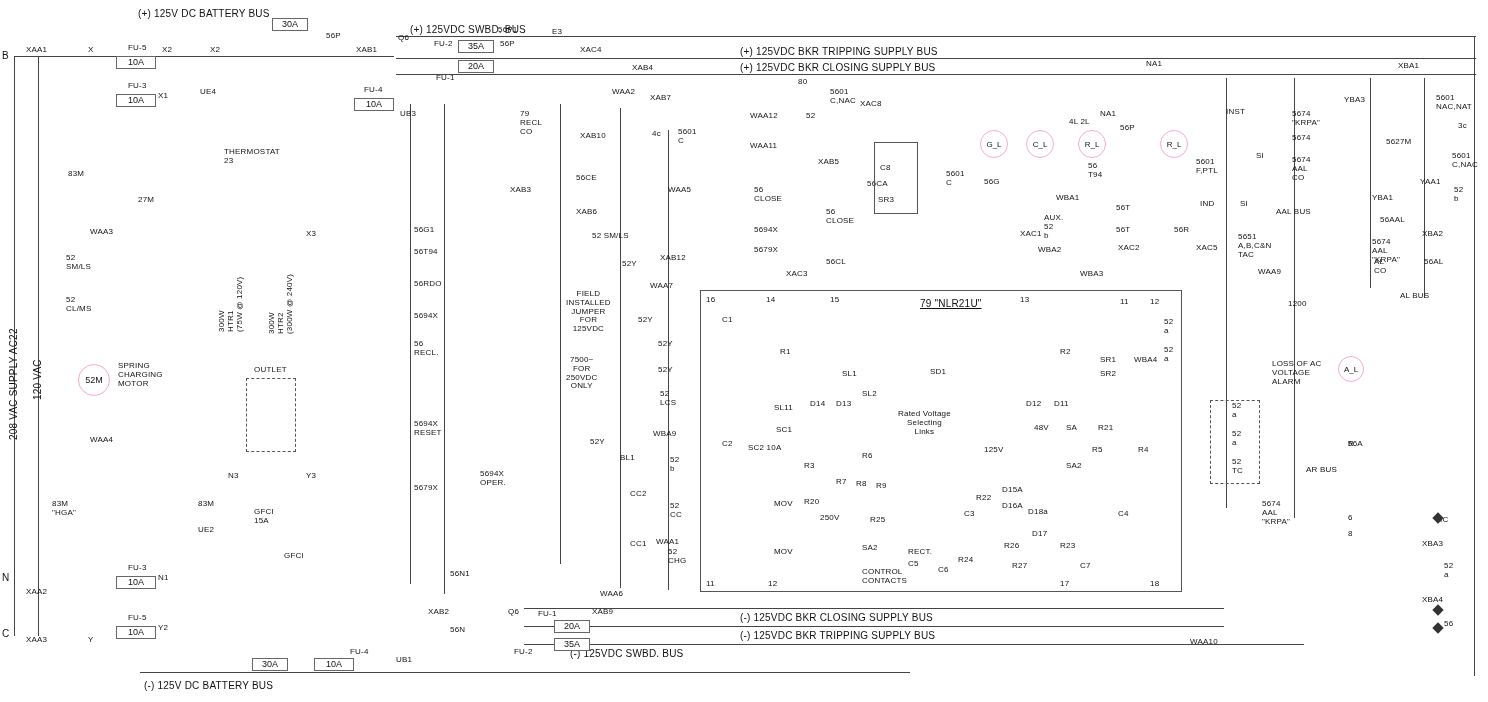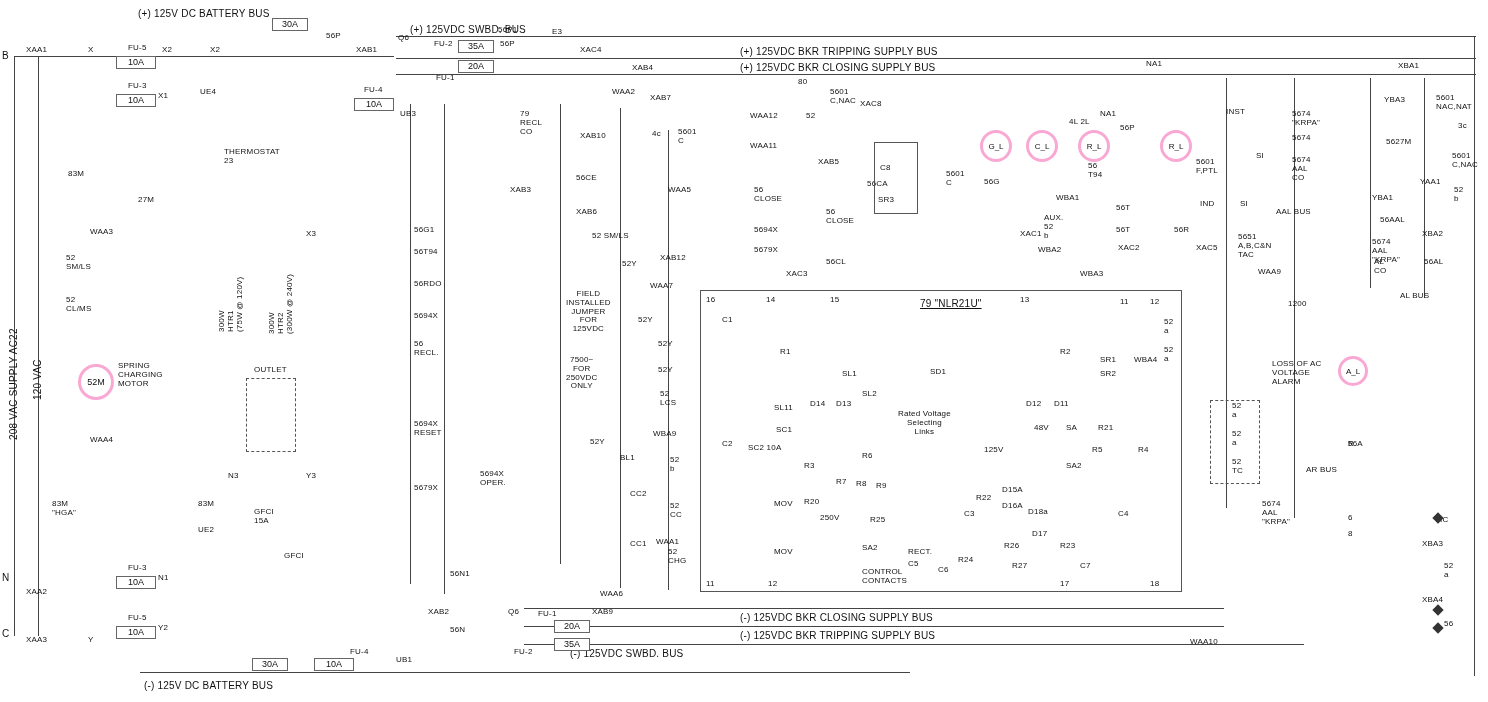--- a/index.html
+++ b/index.html
@@ -55,21 +55,21 @@
     letter-spacing: 2px;
     font-weight: 400;
     color: #111;
   }
   .rot90 {
     transform: rotate(-90deg);
     transform-origin: left top;
   }
   .circle {
     position: absolute;
-    border: 3px solid #f9a8d4;
+    border: 1px solid #f9a8d4;
     border-radius: 50%;
     text-align: center;
     font-size: 8px;
     display: flex;
     align-items: center;
     justify-content: center;
   }
   .dash {
     border-style: dashed;
   }
@@ -439,21 +439,21 @@
   <span class="lbl lbl-sm" style="left:1272px;top:360px; white-space:pre;">LOSS OF AC
 VOLTAGE
 ALARM</span>
   <div class="circle" style="left:1338px;top:356px; width:24px; height:24px;">A_L</div>
   <span class="lbl lbl-sm" style="left:1348px;top:440px;text-align:right;">56A</span>
   <span class="lbl lbl-sm" style="left:1374px;top:258px; white-space:pre;">AL
 CO</span>
   <span class="lbl lbl-sm" style="left:1348px;top:440px;">R</span>
 
   <span class="lbl lbl-sm" style="left:1398px;top:62px;">XBA1</span>
-  <span class="lbl lbl-sm" style="left:1372px;top:96px;padding-left:12px;">YBA3</span>
+  <span class="lbl lbl-sm" style="left:1332px;top:96px;padding-left:12px;">YBA3</span>
   <span class="lbl lbl-sm" style="left:1436px;top:94px; white-space:pre;">5601
 NAC,NAT</span>
   <span class="lbl lbl-sm" style="left:1458px;top:122px;">3c</span>
   <span class="lbl lbl-sm" style="left:1386px;top:138px;">5627M</span>
   <span class="lbl lbl-sm" style="left:1452px;top:152px; white-space:pre;">5601
 C,NAC</span>
   <span class="lbl lbl-sm" style="left:1420px;top:178px;">YAA1</span>
   <span class="lbl lbl-sm" style="left:1372px;top:194px;">YBA1</span>
   <span class="lbl lbl-sm" style="left:1454px;top:186px; white-space:pre;">52
 b</span>

